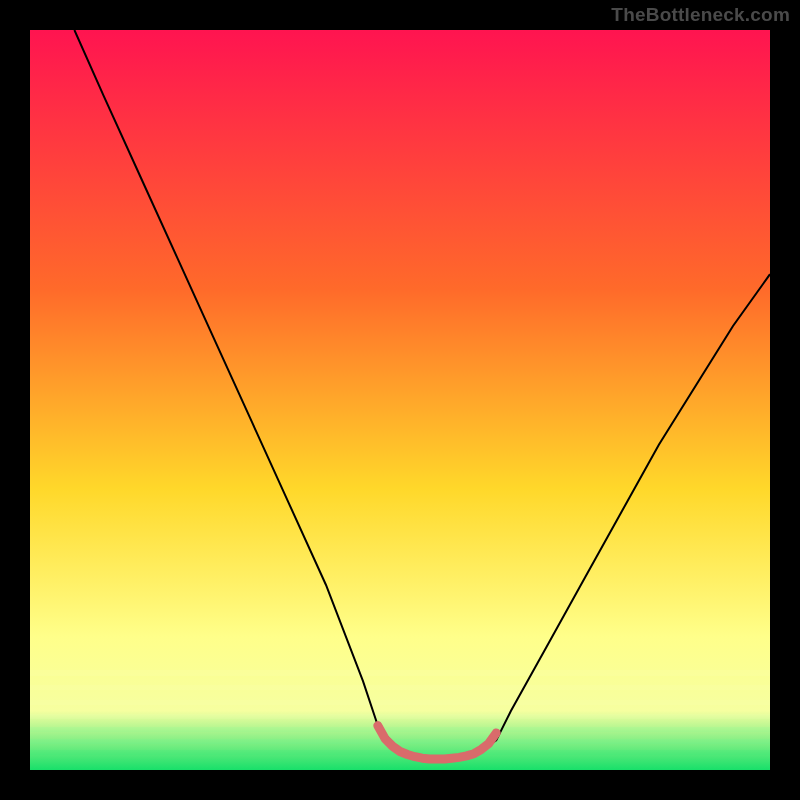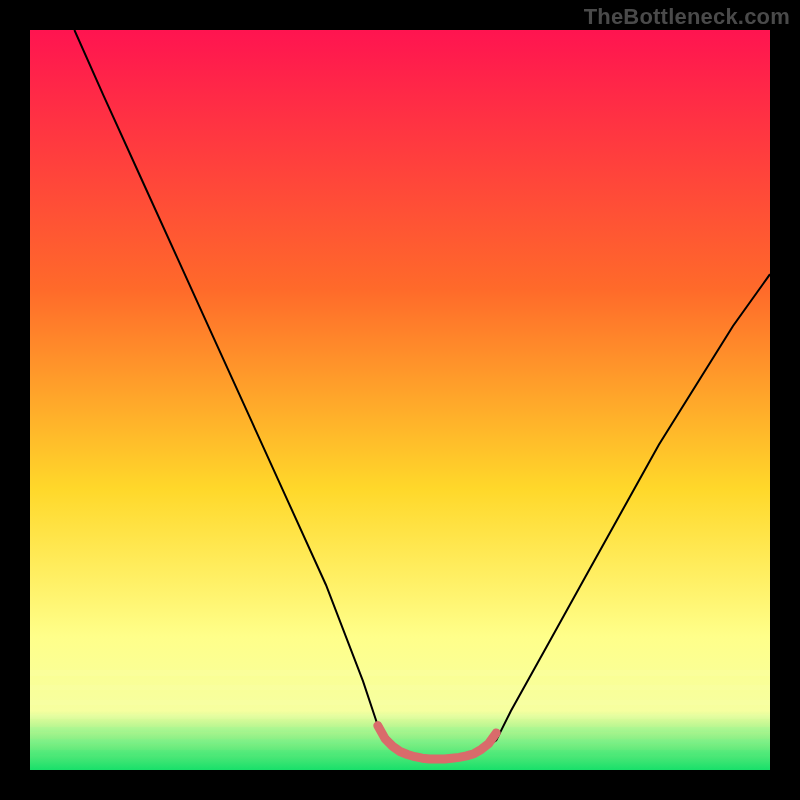--- a/index.html
+++ b/index.html
@@ -15,21 +15,21 @@
     position: relative;
     width: 800px;
     height: 800px;
     background: #000;
   }
   .watermark {
     position: absolute;
     top: 4px;
     right: 10px;
     color: #4a4a4a;
-    font-size: 22px;
+    font-size: 19px;
     font-weight: 600;
     letter-spacing: 0.2px;
     z-index: 10;
   }
   .plot {
     position: absolute;
     left: 30px;
     top: 30px;
     width: 740px;
     height: 740px;

